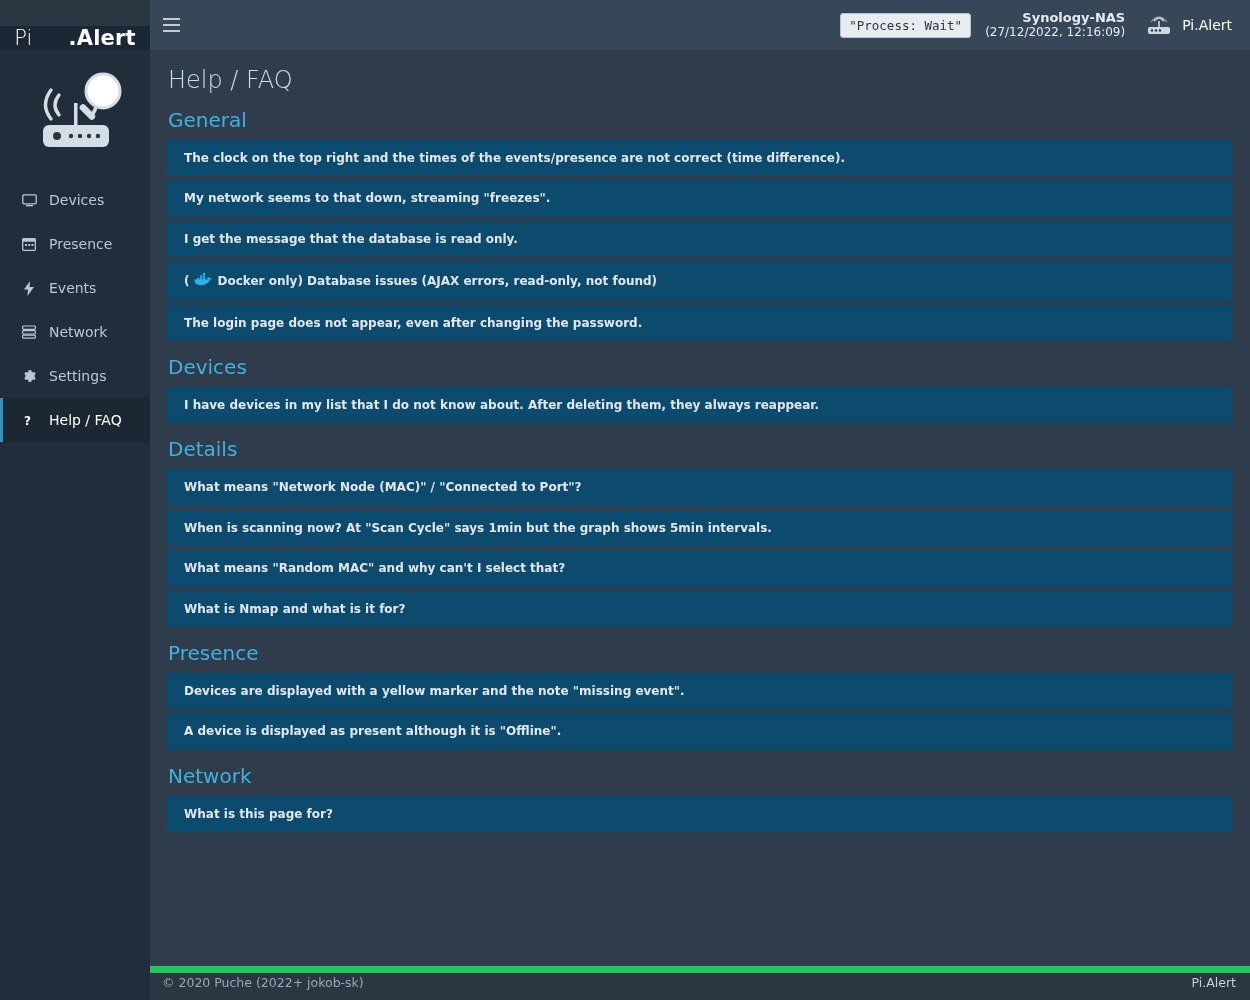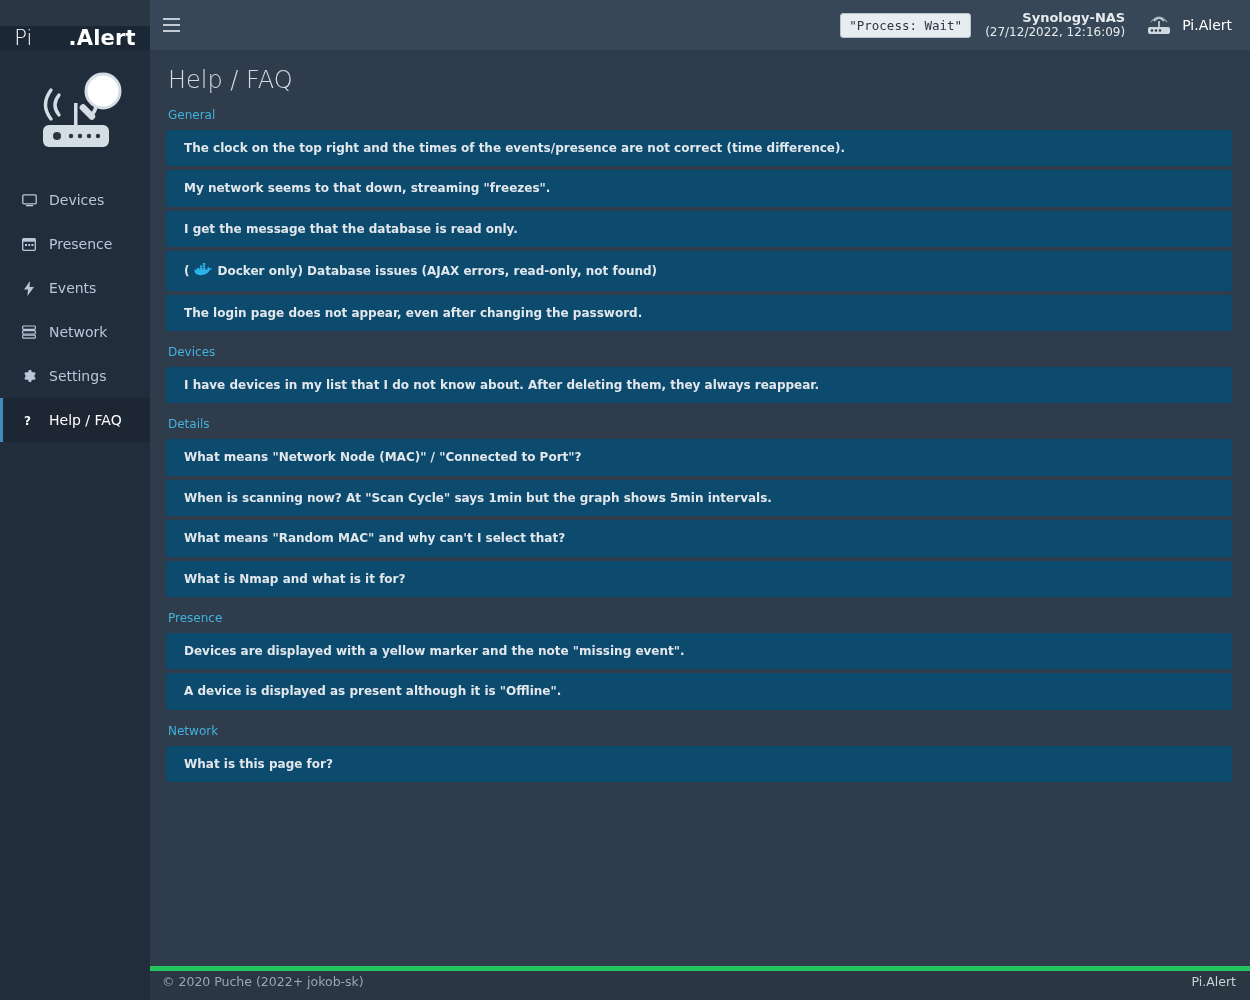--- a/index.html
+++ b/index.html
@@ -149,21 +149,21 @@
     overflow: hidden;
   }
   .page-title {
     color: #d3dbe2;
     font-size: 24px;
     font-weight: 300;
     margin: 0 0 14px 2px;
   }
   .section-title {
     color: #3fb3e0;
-    font-size: 12px;
+    font-size: 20px;
     font-weight: 400;
     margin: 14px 0 8px 2px;
   }
   .faq-item {
     background: #0c4a6e;
     color: #e2e7ec;
     font-size: 12px;
     padding: 11px 14px 11px 18px;
     margin-bottom: 4px;
     border-radius: 2px;
@@ -175,21 +175,21 @@
     font-weight: bold;
   }
   .docker-icon {
     display: inline-block;
     vertical-align: middle;
   }
 
   .footer {
     flex: 0 0 34px;
     background: #2b3643;
-    border-top: 5px solid #22c55e;
+    border-top: 7px solid #22c55e;
     display: flex;
     align-items: center;
     padding: 0 14px 8px 12px;
     color: #9aa7b4;
     font-size: 12.5px;
   }
   .footer .right {
     margin-left: auto;
     color: #c9d2da;
     font-size: 12.5px;

